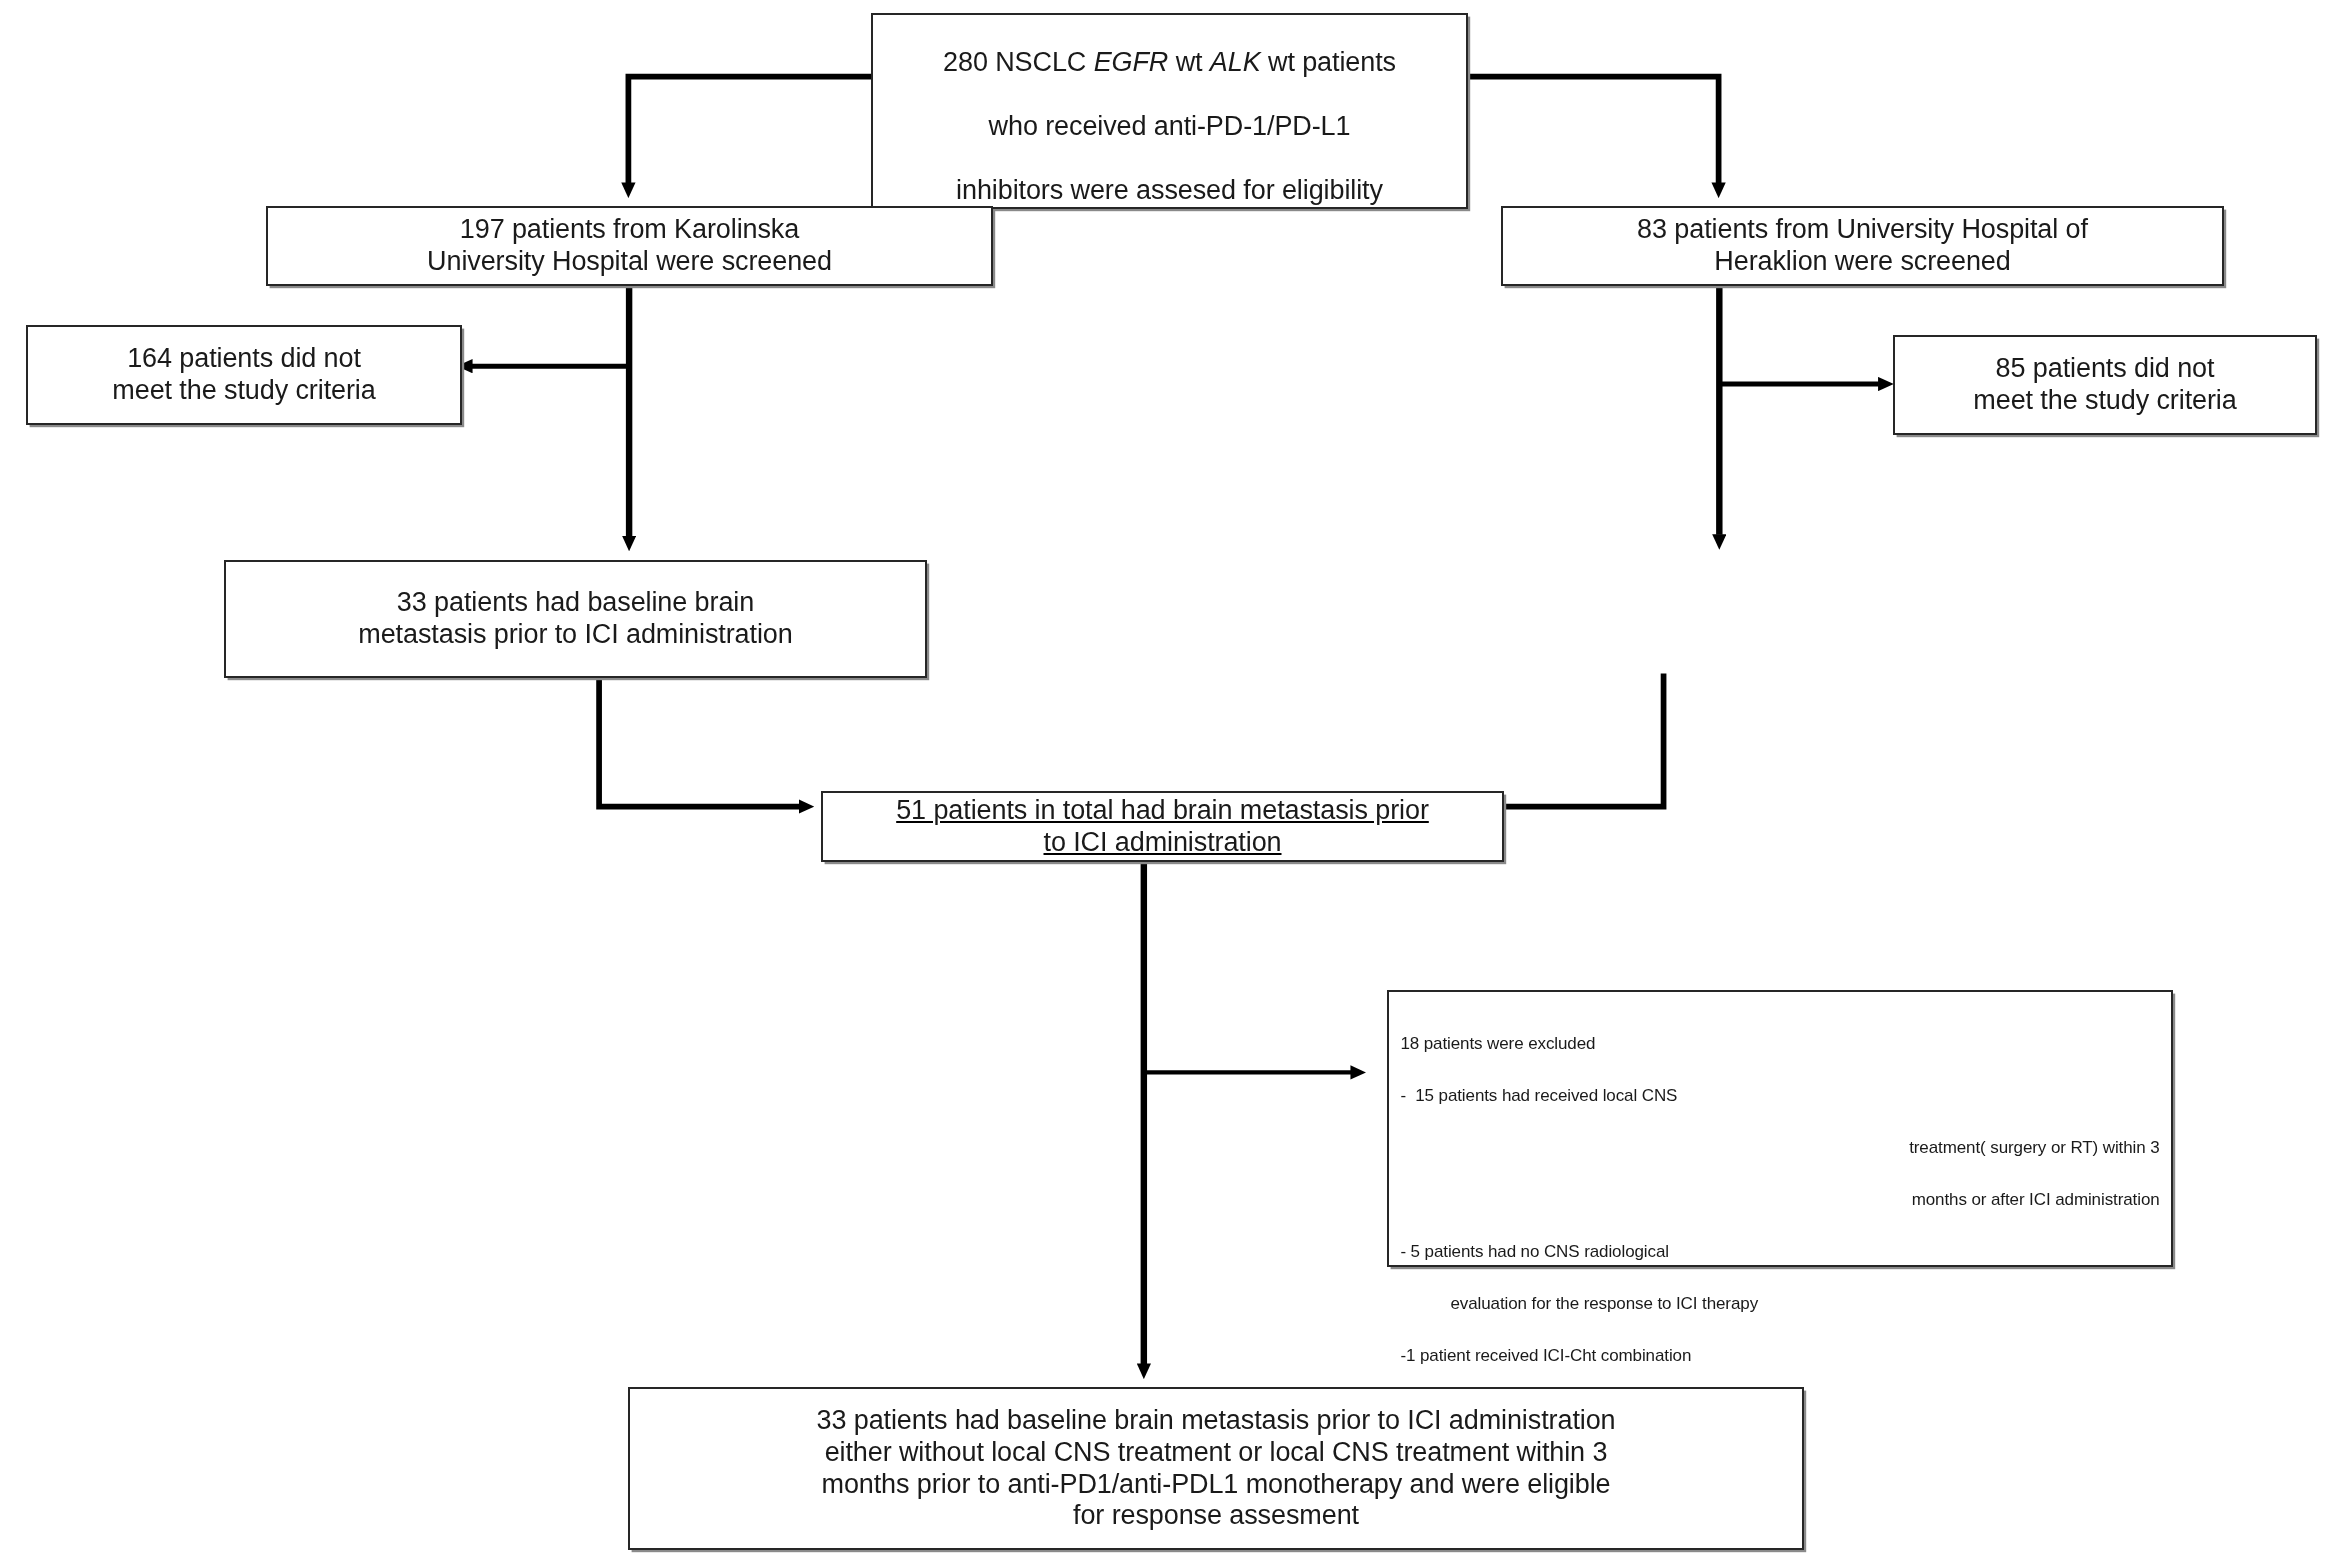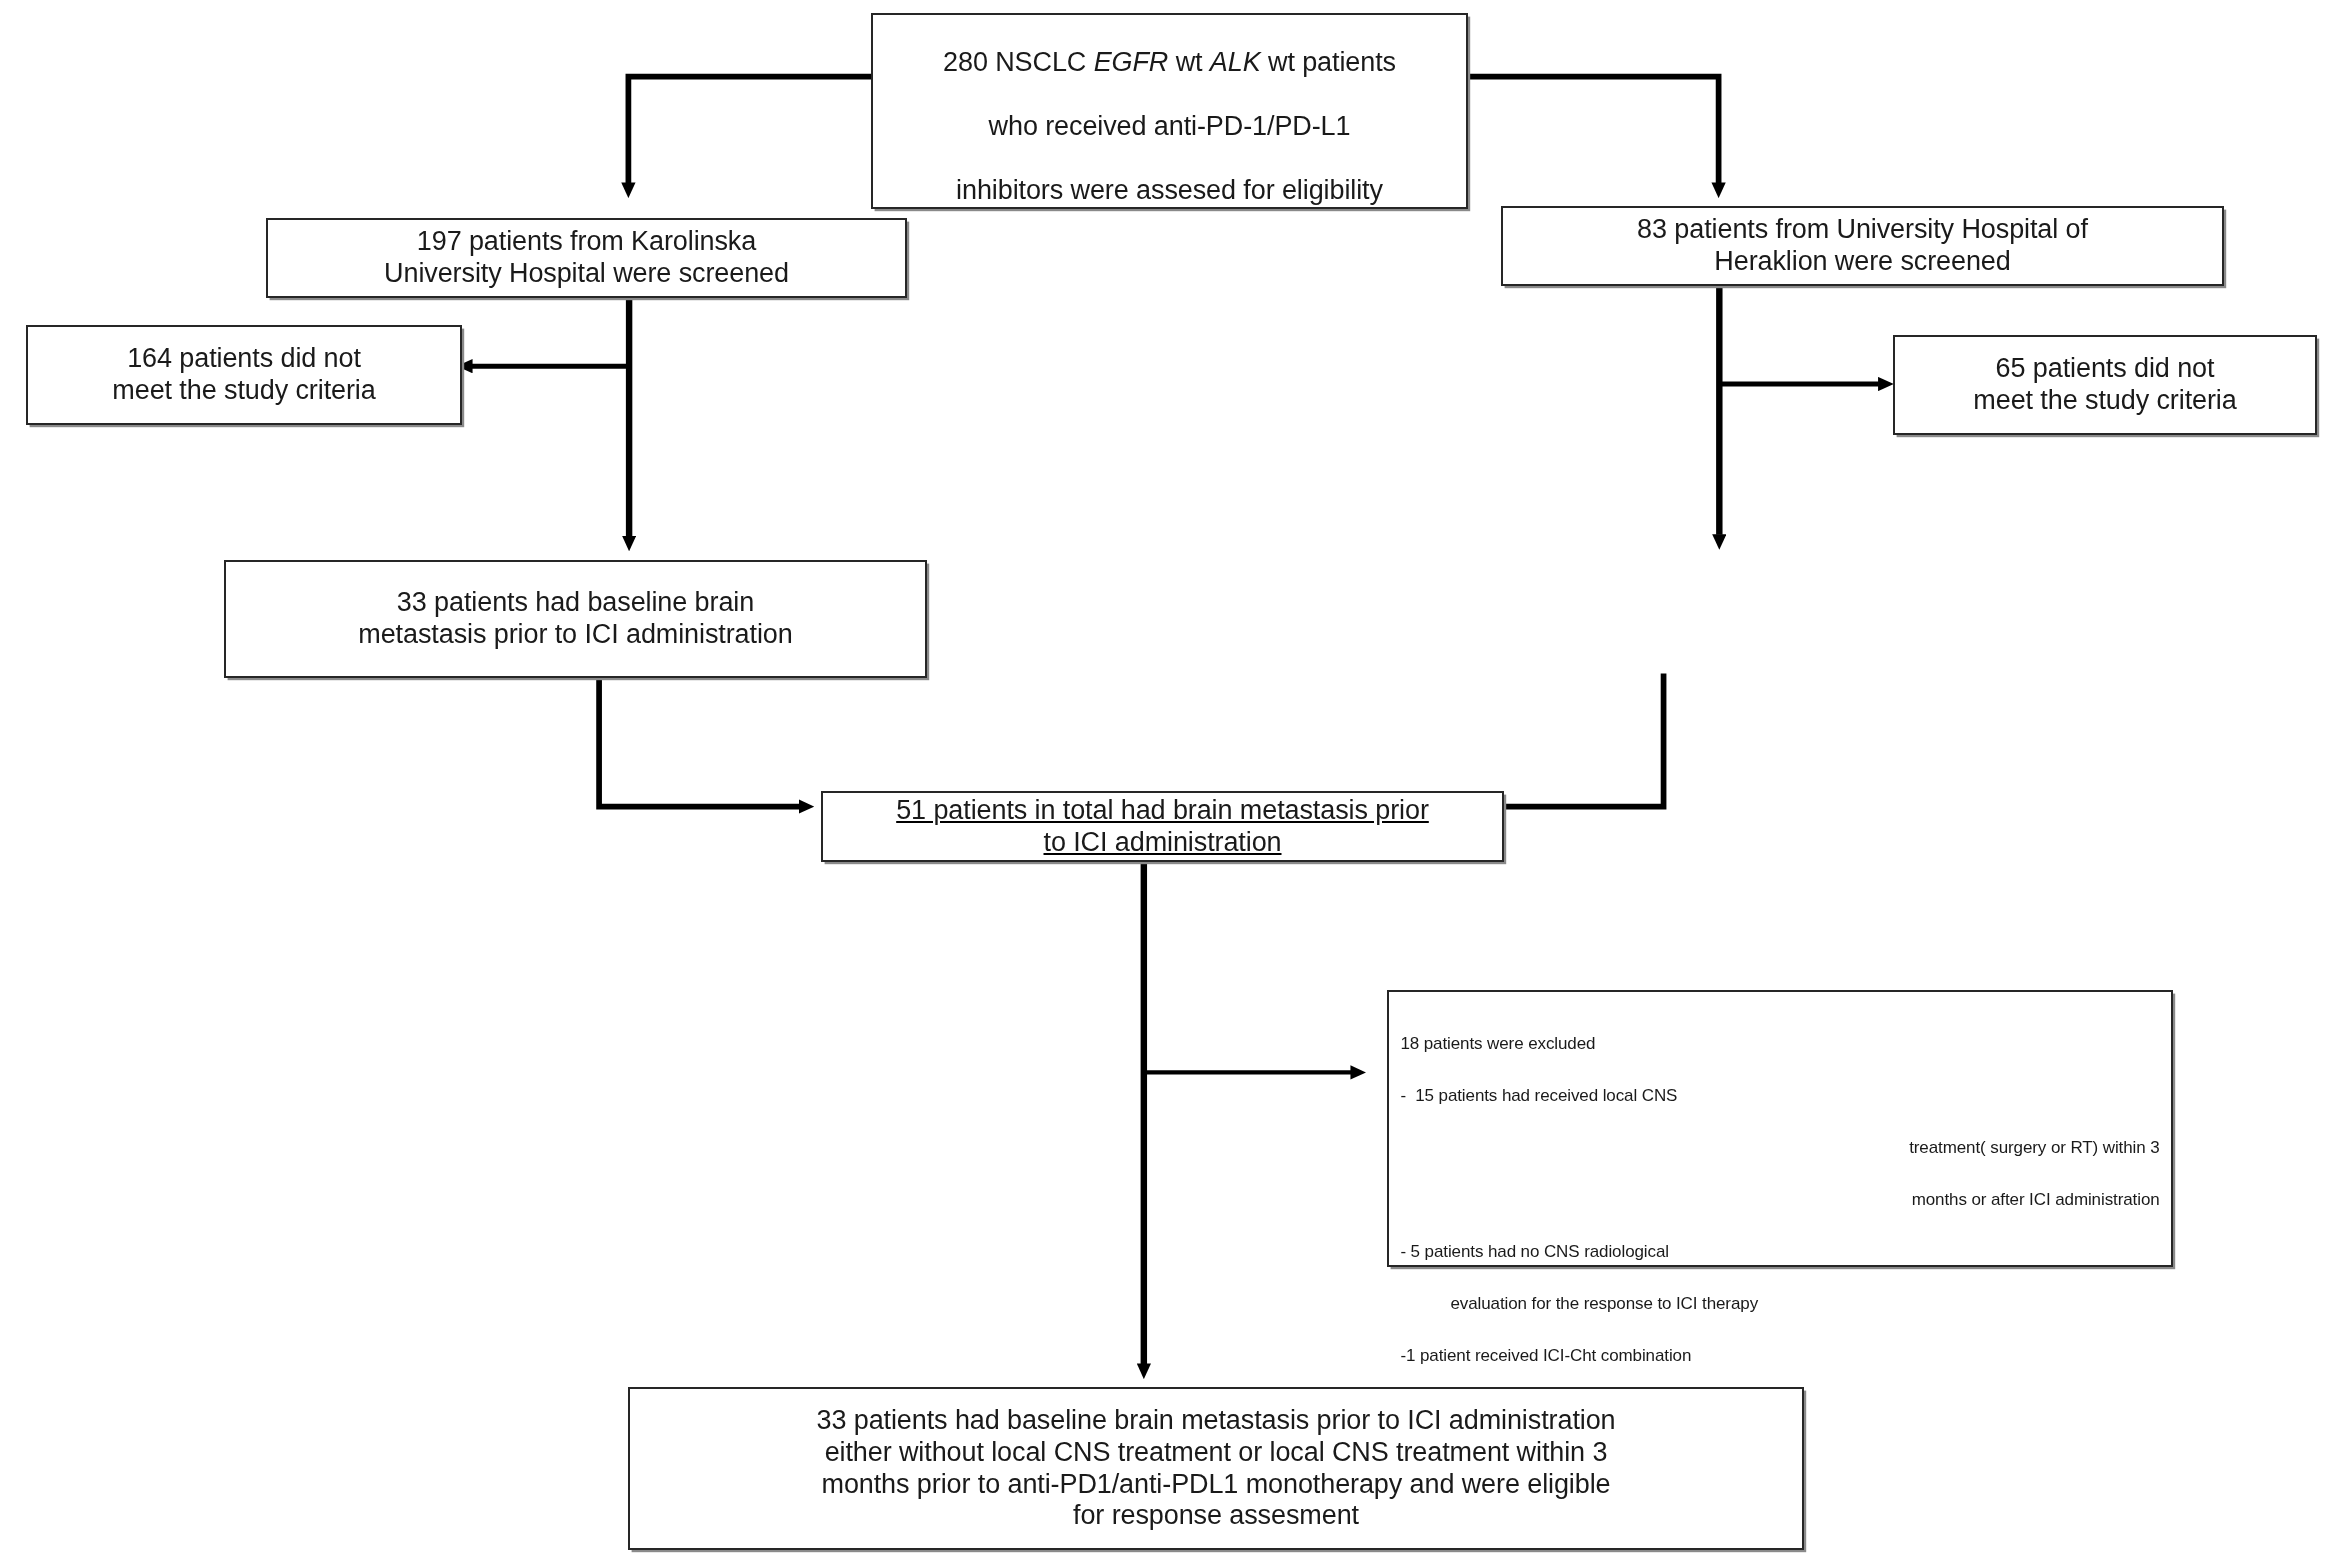--- a/index.html
+++ b/index.html
@@ -106,37 +106,37 @@
   </svg>
 
   <div class="node" style="left:871px; top:13px; width:597px; height:196px;">
     <span class="node-text">
       <span>280 NSCLC </span><span class="it">EGFR</span><span> wt </span><span class="it">ALK</span><span> wt patients</span><br>
       <span>who received anti-PD-1/PD-L1</span><br>
       <span>inhibitors were assesed for eligibility</span>
     </span>
   </div>
 
-  <div class="node" style="left:266px; top:218px; width:641px; height:80px;">
+  <div class="node" style="left:266px; top:206px; width:727px; height:80px;">
     <span class="node-text">197 patients from Karolinska
 University Hospital were screened</span>
   </div>
 
   <div class="node" style="left:1501px; top:206px; width:723px; height:80px;">
     <span class="node-text">83 patients from University Hospital of
 Heraklion were screened</span>
   </div>
 
   <div class="node" style="left:26px; top:325px; width:436px; height:100px;">
     <span class="node-text">164 patients did not
 meet the study criteria</span>
   </div>
 
   <div class="node" style="left:1893px; top:335px; width:424px; height:100px;">
-    <span class="node-text">65 patients did not
+    <span class="node-text">85 patients did not
 meet the study criteria</span>
   </div>
 
   <div class="node" style="left:224px; top:560px; width:703px; height:118px;">
     <span class="node-text">33 patients had baseline brain
 metastasis prior to ICI administration</span>
   </div>
 
 
   <div class="node" style="left:821px; top:791px; width:683px; height:71px;text-decoration:underline;">

